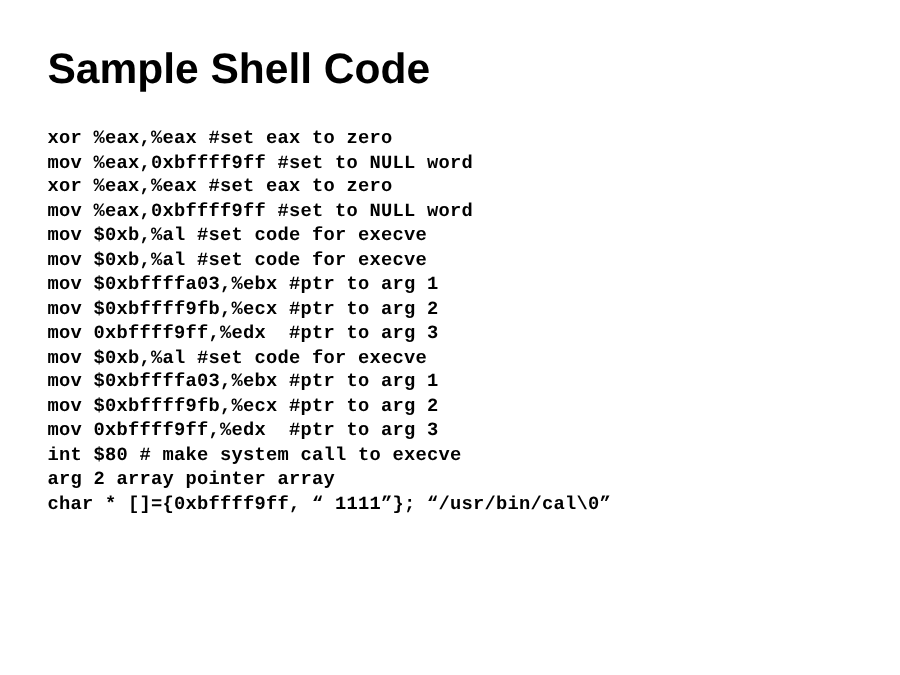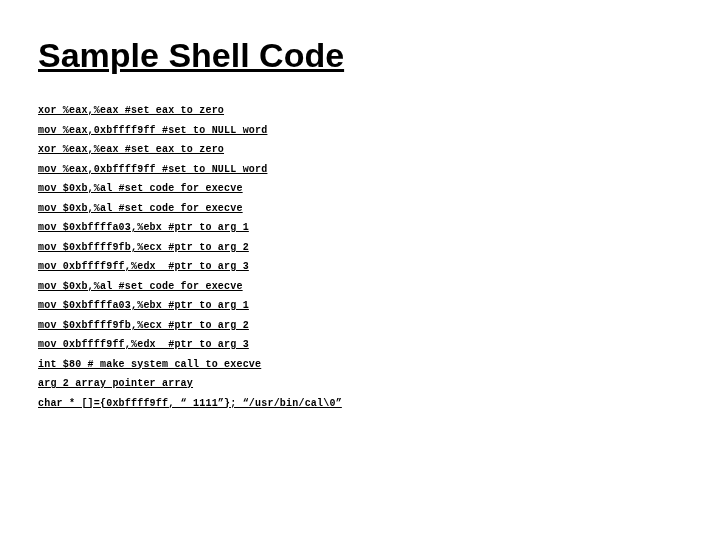--- a/index.html
+++ b/index.html
@@ -10,31 +10,30 @@
     background: #ffffff;
     font-family: Arial, Helvetica, sans-serif;
     color: #000;
   }
   .slide {
     box-sizing: border-box;
     width: 720px;
     height: 540px;
     padding: 36px 38px 20px 38px;
     position: relative;
-    text-decoration: underline;
   }
   .title {
     font-size: 34px;
     font-weight: 700;
     margin: 0 0 26px 0;
     letter-spacing: 0px;
   }
   .code {
     font-family: "Courier New", Courier, monospace;
-    font-size: 10px;
+    font-size: 15px;
     line-height: 19.5px;
     font-weight: 700;
     white-space: pre;
     color: #000;
     letter-spacing: 0.2px;
   }
 </style>
 </head>
 <body>
 

